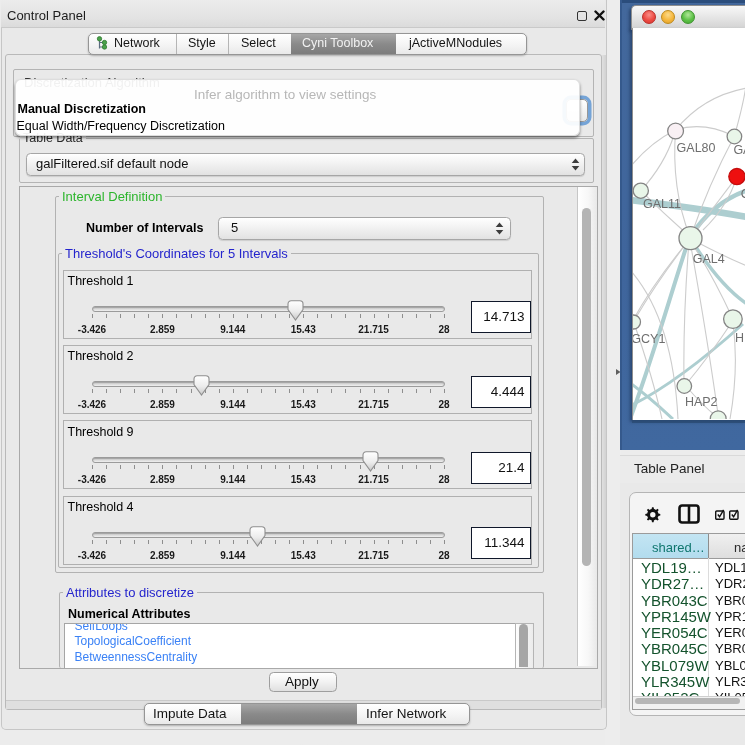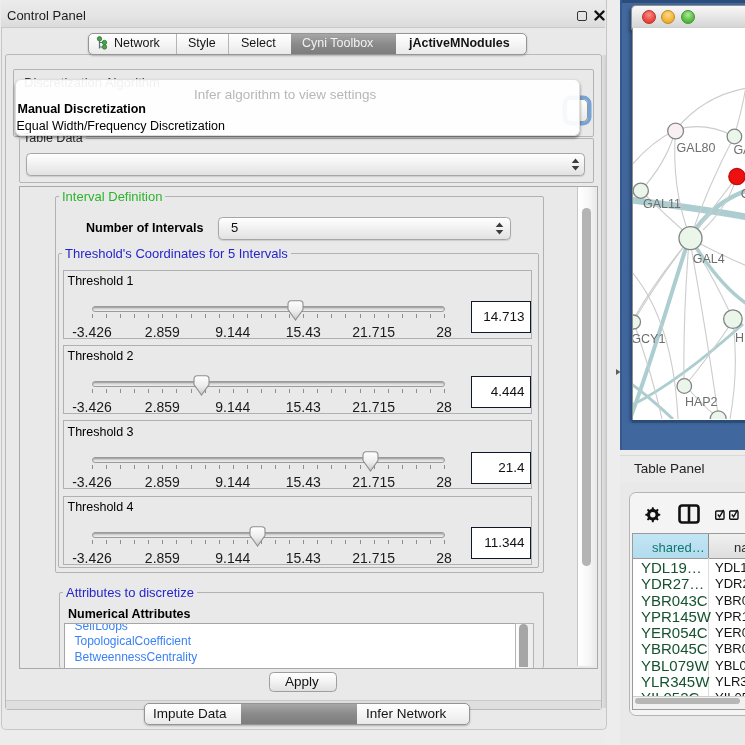--- a/index.html
+++ b/index.html
@@ -3,21 +3,21 @@
 html,body{margin:0;padding:0}
 #page{position:relative;width:745px;height:745px;background:#ececec;font-family:"Liberation Sans",sans-serif;overflow:hidden}
 .a{position:absolute}
 .txt{position:absolute;white-space:pre}
 .grp{position:absolute;border:1px solid #b2b2b2;border-radius:2px}
 .gtitle{position:absolute;background:#e9e9e9;padding:0 3px;line-height:11px}
 .combo{position:absolute;height:21px;border:1px solid #a6a6a6;border-radius:4.5px;background:linear-gradient(#ffffff,#f2f2f2 45%,#e2e2e2);box-shadow:0 1px 1px rgba(0,0,0,0.12)}
 .cbtxt{position:absolute;font-size:13px;color:#111}
 .box{position:absolute;border:1px solid #b0b0b0;background:#e9e9e9}
 .blab{position:absolute;font-weight:normal;font-size:12.5px;color:#000}
-.ticklab{position:absolute;font-weight:normal;font-size:14px;color:#1a1a1a;transform:translateX(-50%)}
+.ticklab{position:absolute;font-weight:bold;font-size:10px;color:#1a1a1a;transform:translateX(-50%)}
 .vfield{position:absolute;width:53px;height:30px;background:#fff;border:1px solid #0f172a;font-size:13.5px;color:#111;text-align:right;padding:0 5px 0 0;line-height:30px}
 .seg{position:absolute;height:20px;border:1px solid #959595;border-radius:5px;background:linear-gradient(#ffffff,#f4f4f4 55%,#e9e9e9);box-shadow:0 1px 2px rgba(0,0,0,0.25)}
 .segtxt{position:absolute;font-size:12.5px;color:#141414;top:2.5px}
 .segdark{position:absolute;top:0;height:20px;background:linear-gradient(#a7a7a7,#8a8a8a 50%,#7d7d7d)}
 .segsep{position:absolute;top:0;width:1px;height:20px;background:#b5b5b5}
 .track{position:absolute;left:92px;width:351px;height:4px;border:1px solid #9b9b9b;border-radius:3px;background:linear-gradient(#c2c2c2,#f0f0f0);box-shadow:inset 0 1px 1px rgba(0,0,0,0.18)}
 .ticks{position:absolute;left:92px;width:353px;height:4px;background:repeating-linear-gradient(90deg,#8e8e8e 0,#8e8e8e 1px,transparent 1px,transparent 14.08px)}
 .thumb{position:absolute;width:17px;height:21px}
 </style></head><body>
 <div id="page">
@@ -152,30 +152,31 @@
       <g fill="#4aa24a" stroke="#2e7a2e" stroke-width="0.8">
         <circle cx="4.5" cy="2.8" r="2.2"></circle>
         <circle cx="9.5" cy="6.5" r="2.2"></circle>
         <circle cx="9.5" cy="11" r="2.2"></circle>
       </g>
     </svg>
 <div class="segtxt" style="left:114px;top:36px">Network</div>
 <div class="segtxt" style="left:188px;top:36px">Style</div>
 <div class="segtxt" style="left:241px;top:36px">Select</div>
 <div class="segtxt" style="left:302px;top:36px;color:#f2f2f2">Cyni Toolbox</div>
-<div class="segtxt" style="left:409px;top:36px;font-weight:bold">jActiveMNodules</div>
+<div class="segtxt" style="left:409px;top:36px;font-weight:normal">jActiveMNodules</div>
 
 <div class="a" style="left:12.5px;top:69px;width:579px;height:66px;border:1px solid #b4b4b4;border-radius:2px"></div>
 <div class="gtitle" style="left:21px;top:77px;font-size:13px;color:#333">Discretization Algorithm</div>
 
 <div class="a" style="left:566px;top:99px;width:20px;height:21px;border:1px solid #979797;border-radius:5px;background:linear-gradient(#fff,#e8e8e8);box-shadow:0 0 0 3.5px rgba(96,152,212,0.85)"></div>
 
 <div class="a" style="left:19px;top:138px;width:573px;height:43px;border:1px solid #b4b4b4;border-radius:2px"></div>
 <div class="gtitle" style="left:20px;top:132.5px;font-size:12.5px;color:#2a2a2a">Table Data</div>
 <div class="combo" style="left:26px;top:153px;width:557px"></div>
+<div class="cbtxt" style="left:36px;top:156px">galFiltered.sif default node</div>
 <svg class="a" style="left:570px;top:158px" width="11" height="13" viewBox="0 0 11 13">
       <path d="M5.5 0.5 L9.3 5 L1.7 5 Z" fill="#3c3c3c"></path>
       <path d="M5.5 12.5 L9.3 8 L1.7 8 Z" fill="#3c3c3c"></path>
     </svg>
 
 <div class="a" style="left:14.5px;top:79px;width:563px;height:55px;background:rgba(255,255,255,0.93);border-radius:6px;box-shadow:0 2px 3px rgba(0,0,0,0.45);border:1px solid rgba(160,160,160,0.35)"></div>
 <div class="txt" style="left:194px;top:87px;font-size:13.5px;color:#b7b7b7">Infer algorithm to view settings</div>
 <div class="txt" style="left:17.5px;top:101.5px;font-size:12.5px;font-weight:bold;color:#000">Manual Discretization</div>
 <div class="txt" style="left:16.5px;top:118.5px;font-size:12.5px;color:#000">Equal Width/Frequency Discretization</div>
 
@@ -220,21 +221,21 @@
     <div class="ticklab" style="left:232.8px;top:398.9px">9.144</div>
     <div class="ticklab" style="left:303.2px;top:398.9px">15.43</div>
     <div class="ticklab" style="left:373.6px;top:398.9px">21.715</div>
     <div class="ticklab" style="left:444px;top:398.9px">28</div>
 <svg class="thumb" style="left:192.6px;top:375.1px">
       <use href="#th"></use>
     </svg>
 <div class="vfield" style="left:470.5px;top:376.2px">4.444</div>
 
 <div class="box" style="left:63px;top:420.3px;width:467px;height:67px"></div>
-<div class="blab" style="left:67.5px;top:424.8px">Threshold 3</div>
+<div class="blab" style="left:67.5px;top:424.8px">Threshold 9</div>
 <div class="track" style="top:456.6px"></div>
 <div class="ticks" style="top:464.8px"></div>
 <div class="ticklab" style="left:92px;top:474.3px">-3.426</div>
     <div class="ticklab" style="left:162.4px;top:474.3px">2.859</div>
     <div class="ticklab" style="left:232.8px;top:474.3px">9.144</div>
     <div class="ticklab" style="left:303.2px;top:474.3px">15.43</div>
     <div class="ticklab" style="left:373.6px;top:474.3px">21.715</div>
     <div class="ticklab" style="left:444px;top:474.3px">28</div>
 <svg class="thumb" style="left:361.6px;top:450.5px">
       <use href="#th"></use>

